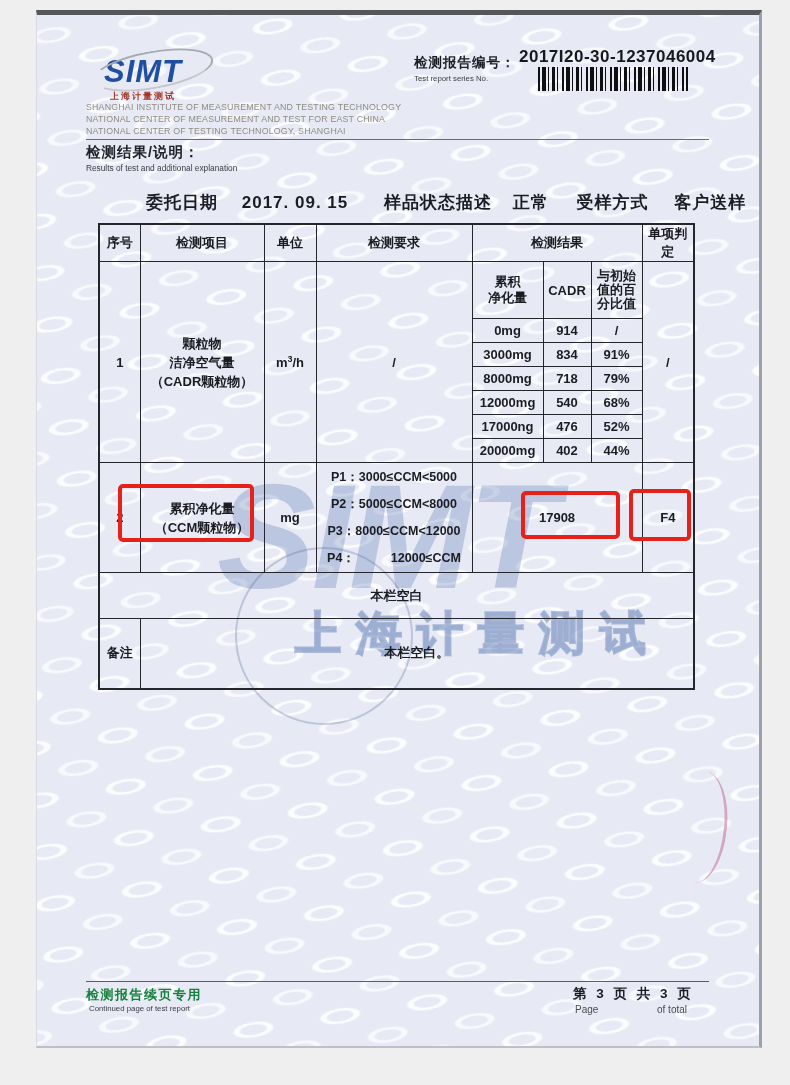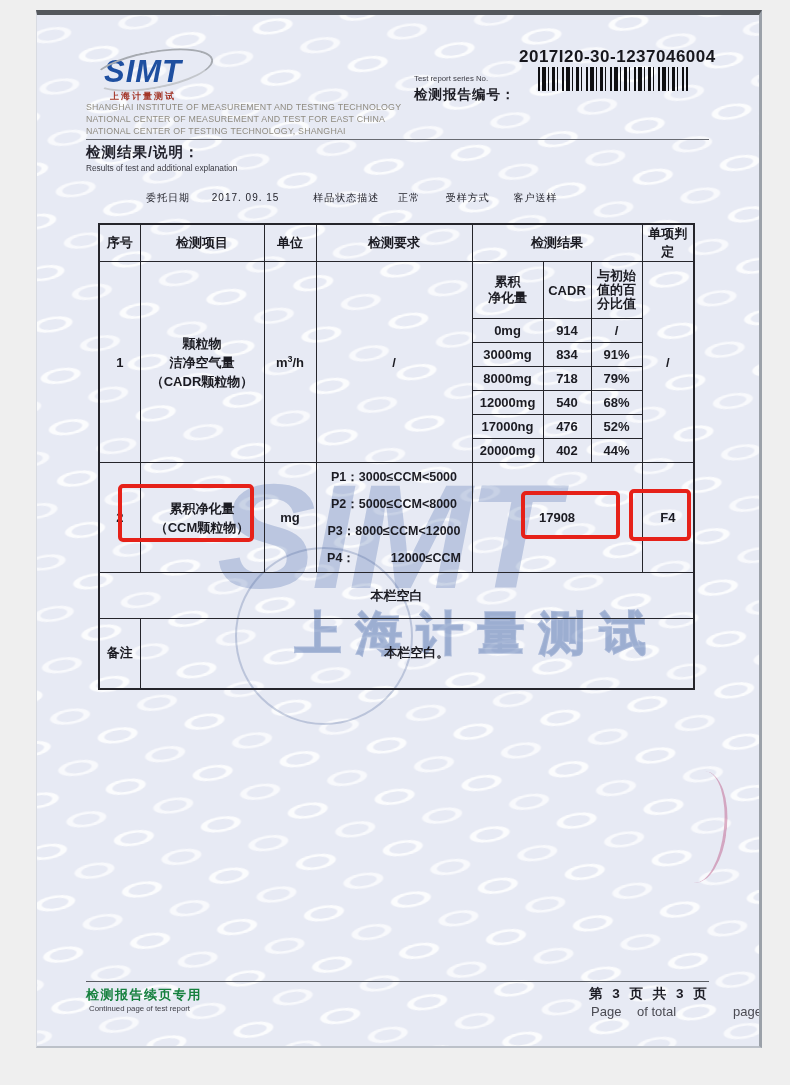--- a/index.html
+++ b/index.html
@@ -36,36 +36,36 @@
     font-size:31px; font-weight:bold; font-style:italic; color:#1e4fa0;
     letter-spacing:1px; line-height:34px; padding-left:8px;
   }
   .logo-ellipse {
     position:absolute; left:-4px; top:-4px; width:122px; height:38px;
     border:2px solid #a7abb1; border-left-color:transparent; border-bottom-color:#c4c7cc;
     border-radius:50%; transform:rotate(-10deg);
   }
   .logo-cn { font-size:9px; font-weight:bold; color:#a33527; letter-spacing:2px; padding-left:14px; margin-top:1px; }
   .institute { position:absolute; left:49px; top:87px; z-index:2; font-size:8.8px; line-height:11.8px; color:#8f8b80; letter-spacing:.2px; }
-  .repno-label { position:absolute; left:377px; top:39px; font-size:13.5px; font-weight:bold; color:#1c1c24; z-index:2; letter-spacing:1px;margin-top:32px; }
+  .repno-label { position:absolute; left:377px; top:39px; font-size:13.5px; font-weight:bold; color:#1c1c24; z-index:2; letter-spacing:1px; }
   .repno-sub   { position:absolute; left:377px; top:59px; font-size:7.8px; color:#3c3c44; z-index:2; }
   .repno-value { position:absolute; left:482px; top:32px; font-size:17px; font-weight:bold; color:#17171d; z-index:2; letter-spacing:.5px; }
   .barcode {
     position:absolute; left:501px; top:52px; width:150px; height:24px; z-index:2;
     background-image:repeating-linear-gradient(90deg,
       #0f0f12 0 2px, transparent 2px 4px,
       #0f0f12 4px 8px, transparent 8px 10px,
       #0f0f12 10px 11px, transparent 11px 14px,
       #0f0f12 14px 17px, transparent 17px 19px,
       #0f0f12 19px 20px, transparent 20px 24px);
   }
   .head-rule { position:absolute; left:49px; top:124px; width:623px; height:1px; background:#686b72; z-index:2; }
   .section-title { position:absolute; left:49px; top:128px; font-size:14.5px; font-weight:bold; color:#20202a; z-index:2; letter-spacing:1px; }
   .section-sub   { position:absolute; left:49px; top:148px; font-size:8.3px; color:#3a3a42; z-index:2; }
-  .info-row { position:absolute; left:109px; top:176px; z-index:2; font-size:10px; font-weight:normal; color:#1c1c24; white-space:nowrap; letter-spacing:1px; }
+  .info-row { position:absolute; left:109px; top:176px; z-index:2; font-size:17px; font-weight:bold; color:#1c1c24; white-space:nowrap; letter-spacing:1px; }
   .info-row span { display:inline-block; }
   .gap18{margin-right:18px;} .gap30{margin-right:30px;} .gap15{margin-right:15px;} .gap22{margin-right:22px;} .gap20{margin-right:20px;}
   
   .wm-simt {
     position:absolute; left:180px; top:448px; z-index:1;
     font-size:148px; font-weight:bold; font-style:italic;
     color:rgba(62,98,168,.26); letter-spacing:-4px; line-height:1;
   }
   .wm-cn {
     position:absolute; left:258px; top:588px; z-index:1;
@@ -109,23 +109,23 @@
   sup { font-size:9px; }
   
   .redbox { position:absolute; border:4px solid #e62119; border-radius:5px; z-index:4; background:transparent; }
   .redbox-item   { left:81px;  top:469px; width:136px; height:58px; }
   .redbox-result { left:484px; top:476px; width:99px;  height:48px; }
   .redbox-judge  { left:592px; top:474px; width:62px;  height:52px; }
   
   .foot-rule { position:absolute; left:49px; top:966px; width:623px; height:1px; background:#5a5d63; z-index:2; }
   .foot-title { position:absolute; left:49px; top:971px; font-size:13px; font-weight:bold; color:#15803d; z-index:2; letter-spacing:1.5px; }
   .foot-sub { position:absolute; left:52px; top:989px; font-size:7.8px; color:#3c3c44; z-index:2; }
-  .foot-page { position:absolute; left:552px; top:970px; z-index:2; }
+  .foot-page { position:absolute; left:536px; top:970px; z-index:2; }
   .foot-page-line { font-size:13.5px; font-weight:bold; color:#1c1c24; letter-spacing:3px; white-space:nowrap; }
-  .foot-page-sub { display:flex; font-size:13px; color:#4a4a52; margin-top:1px; }
+  .foot-page-sub { display:flex; font-size:10px; color:#4a4a52; margin-top:1px;gap:36px; }
   .foot-page-sub span:nth-child(1){ margin-left:2px; width:46px; }
   .foot-page-sub span:nth-child(2){ width:52px; }
   .foot-page-sub span:nth-child(3){ width:30px;padding-left:44px; }
 </style>
 </head>
 <body>
 
 <div class="page">
   <div class="pattern"></div>
 

